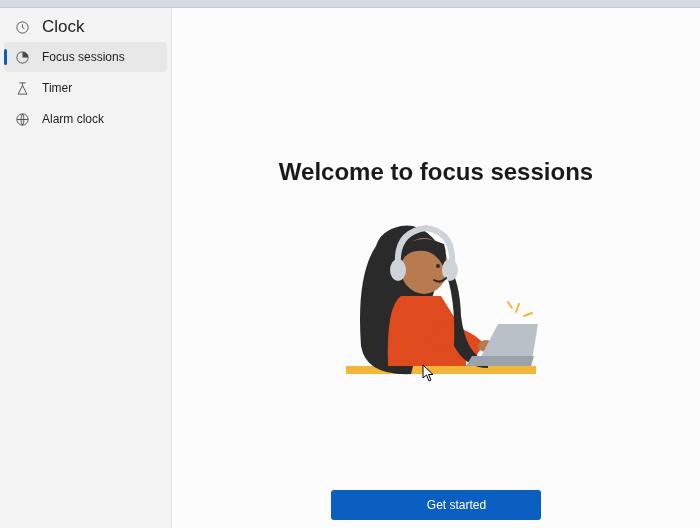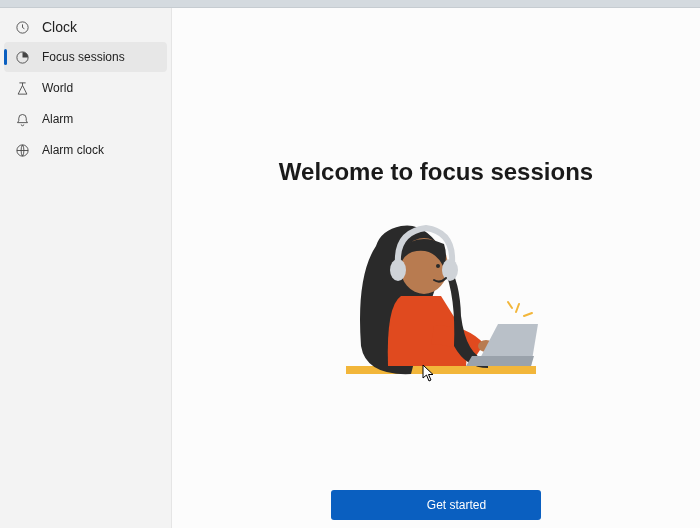--- a/index.html
+++ b/index.html
@@ -30,21 +30,21 @@
     gap: 12px;
     height: 30px;
     padding: 0 10px;
     margin: 1px 4px;
     border-radius: 4px;
     font-size: 12px;
     color: #222;
     cursor: pointer;
     position: relative;
   }
-  .sidebar-item.first { font-size: 14px; height: 28px; }
+  .sidebar-item.first { font-size: 17px; height: 28px; }
   .sidebar-item.selected {
     background: #e7e7e7;
     align-items: center;
   }
   .sidebar-item.selected::before {
     content: "";
     position: absolute;
     left: 0; top: 7px; bottom: 7px;
     width: 3px;
     background: #0a5fc0;
@@ -137,32 +137,23 @@
       </span>
       <span>Focus sessions</span>
     </div>
 
     <div class="sidebar-item">
       <span class="icon">
         <svg viewBox="0 0 24 24">
             <path d="M7 3h10M12 3v4M5 21h14L12 7z"></path>
           </svg>
       </span>
-      <span>World</span>
-    </div>
-
-    <div class="sidebar-item">
-      <span class="icon">
-        <svg viewBox="0 0 24 24">
-            <path d="M12 4a6 6 0 0 0-6 6v4l-2 3h16l-2-3v-4a6 6 0 0 0-6-6z"></path>
-            <path d="M10 20a2 2 0 0 0 4 0"></path>
-          </svg>
-      </span>
-      <span>Alarm</span>
-    </div>
+      <span>Timer</span>
+    </div>
+
 
 
     <div class="sidebar-item">
       <span class="icon">
         <svg viewBox="0 0 24 24">
             <circle cx="12" cy="12" r="9"></circle>
             <path d="M3 12h18M12 3c3 3 3 15 0 18M12 3c-3 3-3 15 0 18"></path>
           </svg>
       </span>
       <span>Alarm clock</span>

